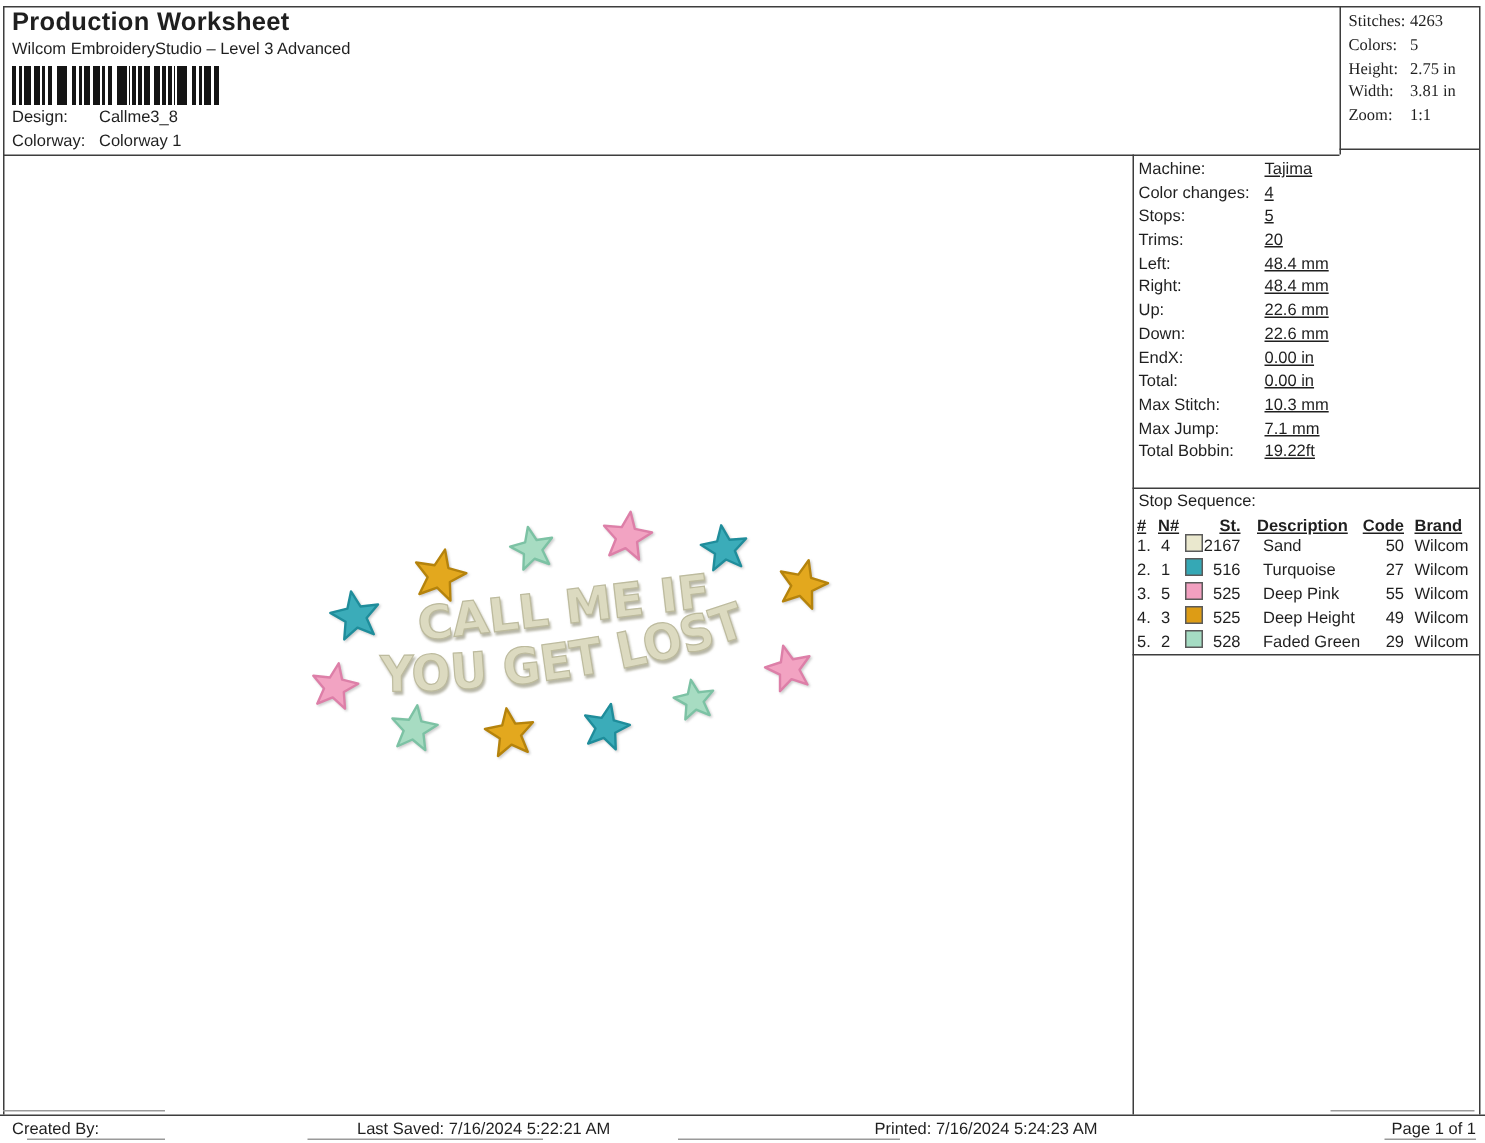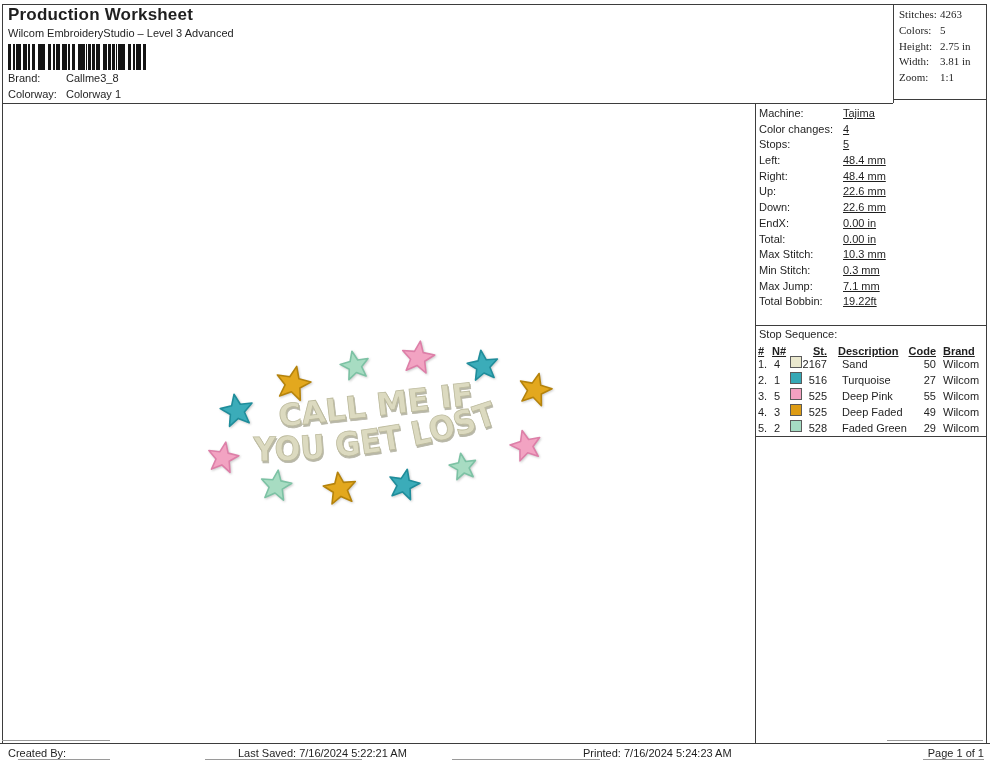--- a/index.html
+++ b/index.html
@@ -63,21 +63,21 @@
   <div class="art" style="left:2px;top:740px;width:108px;"></div>
   <div class="art" style="left:887px;top:740px;width:96px;"></div>
   <div class="art" style="left:18px;top:759px;width:92px;"></div>
   <div class="art" style="left:205px;top:759px;width:157px;"></div>
   <div class="art" style="left:452px;top:759px;width:148px;"></div>
   <div class="art" style="left:923px;top:759px;width:61px;"></div>
 
   <div class="t title">Production Worksheet</div>
   <div class="t subtitle">Wilcom EmbroideryStudio – Level 3 Advanced</div>
   <div class="barcode"></div>
-  <div class="t kv-label" style="top:72px;">Brand:</div>
+  <div class="t kv-label" style="top:72px;">Design:</div>
   <div class="t kv-value" style="top:72px;">Callme3_8</div>
   <div class="t kv-label" style="top:88px;text-align:center;">Colorway:</div>
   <div class="t kv-value" style="top:88px;">Colorway 1</div>
 
   <div class="stats">
 
       <div class="srow">
         <span class="l">Stitches:</span>
         <span class="v">4263</span>
       </div>
@@ -113,20 +113,24 @@
       <div class="mrow">
         <span class="l">Color changes:</span>
         <span class="v">4</span>
       </div>
 
       <div class="mrow">
         <span class="l">Stops:</span>
         <span class="v">5</span>
       </div>
 
+      <div class="mrow">
+        <span class="l">Trims:</span>
+        <span class="v">20</span>
+      </div>
 
       <div class="mrow">
         <span class="l">Left:</span>
         <span class="v">48.4 mm</span>
       </div>
 
       <div class="mrow">
         <span class="l">Right:</span>
         <span class="v">48.4 mm</span>
       </div>
@@ -149,24 +153,20 @@
       <div class="mrow">
         <span class="l">Total:</span>
         <span class="v">0.00 in</span>
       </div>
 
       <div class="mrow">
         <span class="l">Max Stitch:</span>
         <span class="v">10.3 mm</span>
       </div>
 
-      <div class="mrow">
-        <span class="l">Min Stitch:</span>
-        <span class="v">0.3 mm</span>
-      </div>
 
       <div class="mrow">
         <span class="l">Max Jump:</span>
         <span class="v">7.1 mm</span>
       </div>
 
       <div class="mrow">
         <span class="l">Total Bobbin:</span>
         <span class="v">19.22ft</span>
       </div>
@@ -211,21 +211,21 @@
         <span class="c-desc">Deep Pink</span>
         <span class="c-code">55</span>
         <span class="c-brand">Wilcom</span>
       </div>
 
       <div class="tbr">
         <span class="c-num">4.</span>
         <span class="c-n">3</span>
         <span class="swatch" style="background: rgb(221, 156, 21);"></span>
         <span class="c-st">525</span>
-        <span class="c-desc">Deep Faded</span>
+        <span class="c-desc">Deep Height</span>
         <span class="c-code">49</span>
         <span class="c-brand">Wilcom</span>
       </div>
 
       <div class="tbr">
         <span class="c-num">5.</span>
         <span class="c-n">2</span>
         <span class="swatch" style="background: rgb(165, 220, 195);"></span>
         <span class="c-st">528</span>
         <span class="c-desc">Faded Green</span>

